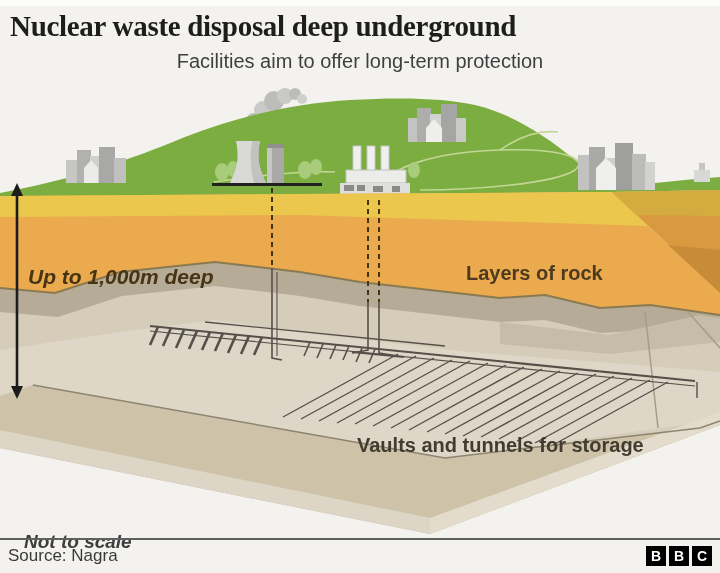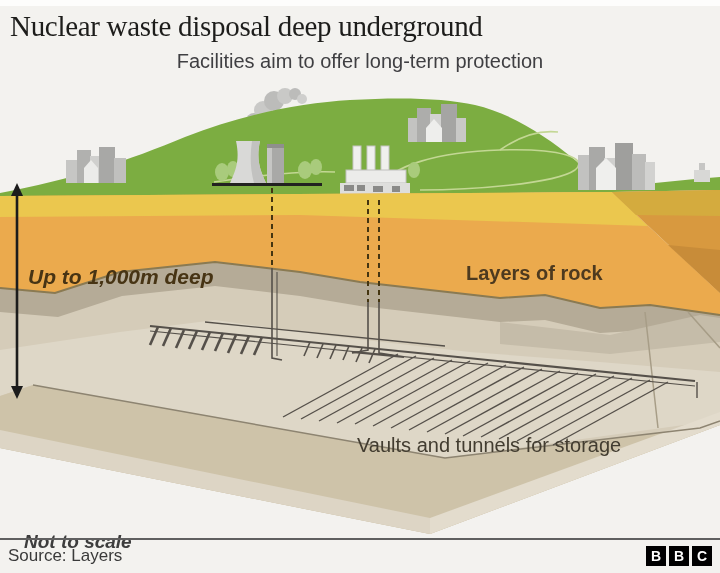--- a/index.html
+++ b/index.html
@@ -5,31 +5,31 @@
   html,body{margin:0;padding:0;background:#ffffff;}
   .canvas{
     position:relative;width:720px;height:573px;overflow:hidden;
     background:#f3f2ef;
     font-family:"Liberation Sans",sans-serif;
   }
   .top-strip{position:absolute;top:0;left:0;width:720px;height:6px;background:#fdfdfc;}
   .title{
     position:absolute;left:10px;top:10px;width:700px;
     font-family:"Liberation Serif",serif;
-    font-size:29px;font-weight:normal;color:#1d1d1b;letter-spacing:-0.3px;
+    font-size:29px;font-weight:bold;color:#1d1d1b;letter-spacing:-0.3px;
   }
   .subtitle{
     position:absolute;left:10px;top:50px;width:700px;
     font-size:20px;font-weight:400;color:#3f3f42;text-align:center;
   }
   .scene-svg{position:absolute;left:0;top:0;}
   .lbl{position:absolute;white-space:nowrap;margin-top:28px;}
   .lbl-depth{left:28px;top:237px;font-size:21px;font-style:italic;font-weight:bold;color:#473414;}
   .lbl-rock{left:466px;top:234px;font-size:20px;font-weight:600;color:#4d3a1f;}
-  .lbl-vaults{left:357px;top:406px;font-size:20px;font-weight:400;color:#423c30;text-align:right;}
+  .lbl-vaults{left:357px;top:406px;font-size:20px;font-weight:700;color:#423c30;text-align:right;}
   .lbl-scale{left:24px;top:503px;font-size:19px;font-style:italic;font-weight:600;color:#3d3d3d;}
   .footer-line{position:absolute;left:0;top:538px;width:720px;border-top:2px solid #5f5f5f;}
   .source{position:absolute;left:8px;top:546px;font-size:17px;color:#3a3a3a;}
   .bbc-logo{position:absolute;right:8px;top:546px;display:flex;gap:3px;}
   .bbc-sq{
     width:20px;height:20px;background:#000;color:#fff;
     display:flex;align-items:center;justify-content:center;
     font-size:14px;font-weight:bold;font-family:"Liberation Sans",sans-serif;
   }
 </style>
@@ -229,19 +229,19 @@
 
   <div class="title">Nuclear waste disposal deep underground</div>
   <div class="subtitle">Facilities aim to offer long-term protection</div>
 
   <div class="lbl lbl-depth">Up to 1,000m deep</div>
   <div class="lbl lbl-rock">Layers of rock</div>
   <div class="lbl lbl-vaults">Vaults and tunnels for storage</div>
   <div class="lbl lbl-scale">Not to scale</div>
 
   <div class="footer-line"></div>
-  <div class="source">Source: Layers</div>
+  <div class="source">Source: Nagra</div>
   <div class="bbc-logo">
     <div class="bbc-sq">B</div>
     <div class="bbc-sq">B</div>
     <div class="bbc-sq">C</div>
   </div>
 </div>
 
 </body></html>

